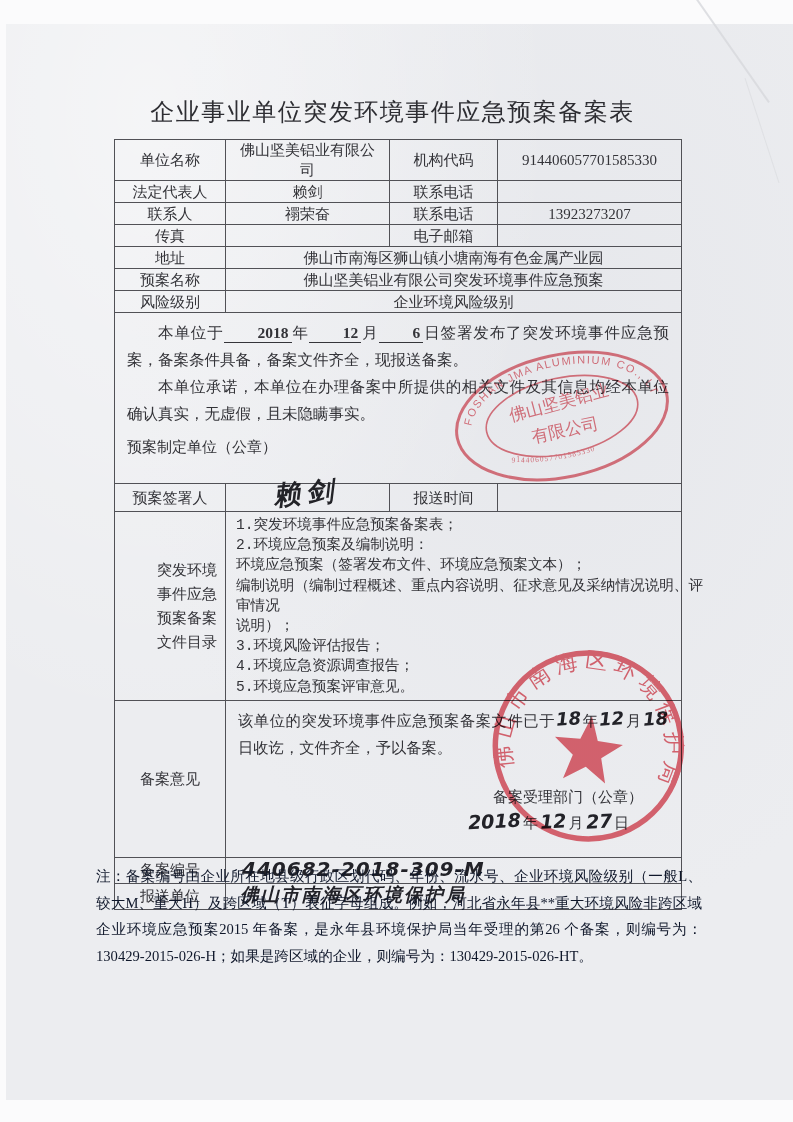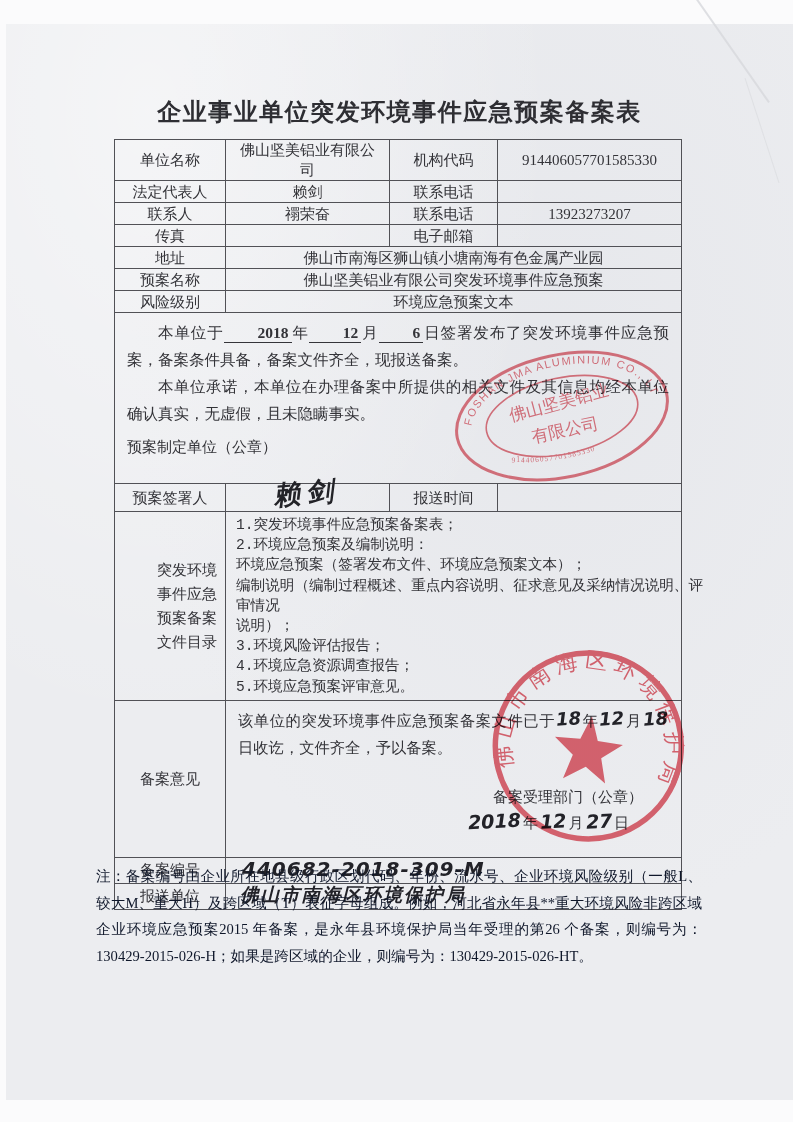--- a/index.html
+++ b/index.html
@@ -15,22 +15,22 @@
     background:
       radial-gradient(ellipse at 18% 8%, rgba(255,255,255,.45) 0%, rgba(255,255,255,0) 45%),
       radial-gradient(ellipse at 70% 30%, rgba(220,222,228,.35) 0%, rgba(220,222,228,0) 55%),
       #ecedf0;
   }
   .crease{position:absolute;background:#d7d8dc;pointer-events:none;}
   .crease-1{width:150px;height:2px;right:-8px;top:40px;transform:rotate(55deg);opacity:.8;}
   .crease-2{width:110px;height:1px;right:-24px;top:130px;transform:rotate(72deg);opacity:.6;}
 
   .doc-title{
-    position:absolute;left:116px;top:96px;width:567px;
-    text-align:center;font-size:24px;font-weight:700;letter-spacing:1.5px;color:#2e2e33;
+    position:absolute;left:109px;top:96px;width:567px;
+    text-align:center;font-size:24px;font-weight:400;letter-spacing:1.5px;color:#2e2e33;
   }
 
   table.form-table{
     position:absolute;left:114px;top:139px;width:567px;
     border-collapse:collapse;table-layout:fixed;
   }
   .form-table td{
     border:1px solid #515156;
     font-size:15px;line-height:20px;color:#333338;
     padding:0 8px;vertical-align:middle;overflow:visible;
@@ -129,21 +129,21 @@
     <tr class="h22">
       <td class="lbl">地址</td>
       <td class="val" colspan="3">佛山市南海区狮山镇小塘南海有色金属产业园</td>
     </tr>
     <tr class="h22">
       <td class="lbl">预案名称</td>
       <td class="val" colspan="3">佛山坚美铝业有限公司突发环境事件应急预案</td>
     </tr>
     <tr class="h22">
       <td class="lbl">风险级别</td>
-      <td class="val" colspan="3">环境应急预案文本</td>
+      <td class="val" colspan="3">企业环境风险级别</td>
     </tr>
 
     <tr>
       <td class="decl-cell" colspan="4">
         <div class="decl-wrap">
           <p class="para"><span>本单位于</span><span class="blank">2018</span><span>年</span><span class="blank short">12</span><span>月</span><span class="blank short">6</span><span>日签署发布了突发环境事件应急预案，备案条件具备，备案文件齐全，现报送备案。</span></p>
           <p class="para">本单位承诺，本单位在办理备案中所提供的相关文件及其信息均经本单位确认真实，无虚假，且未隐瞒事实。</p>
           <div class="seal-caption">预案制定单位（公章）</div>
         </div>
       </td>

